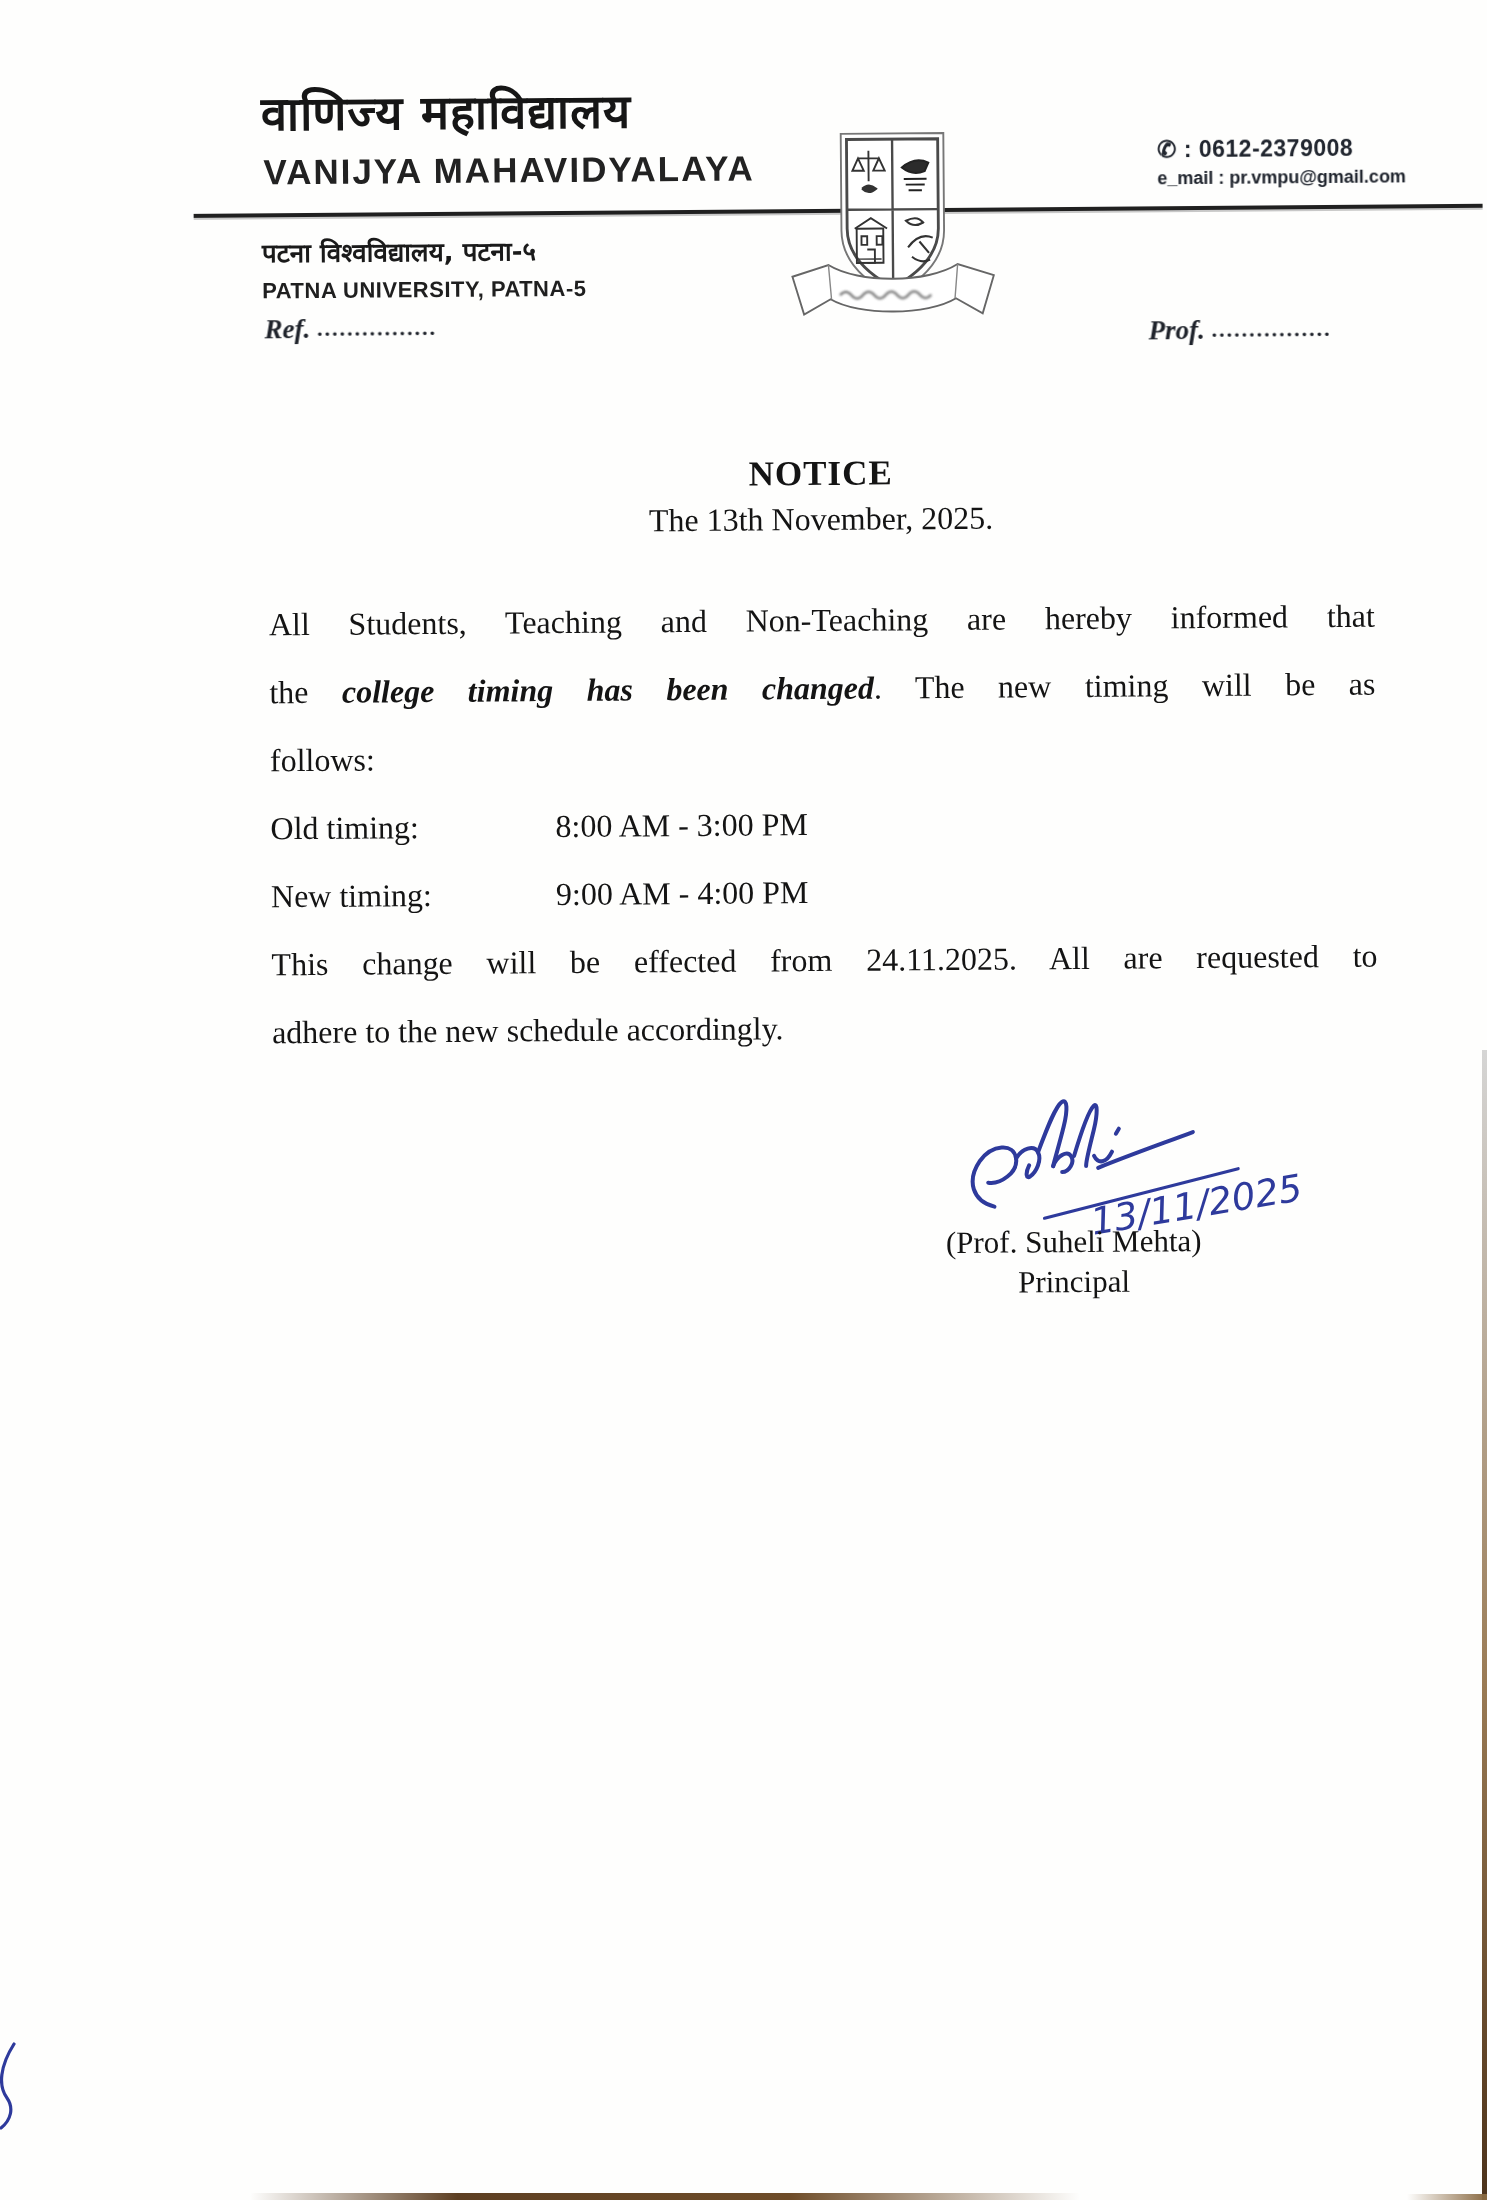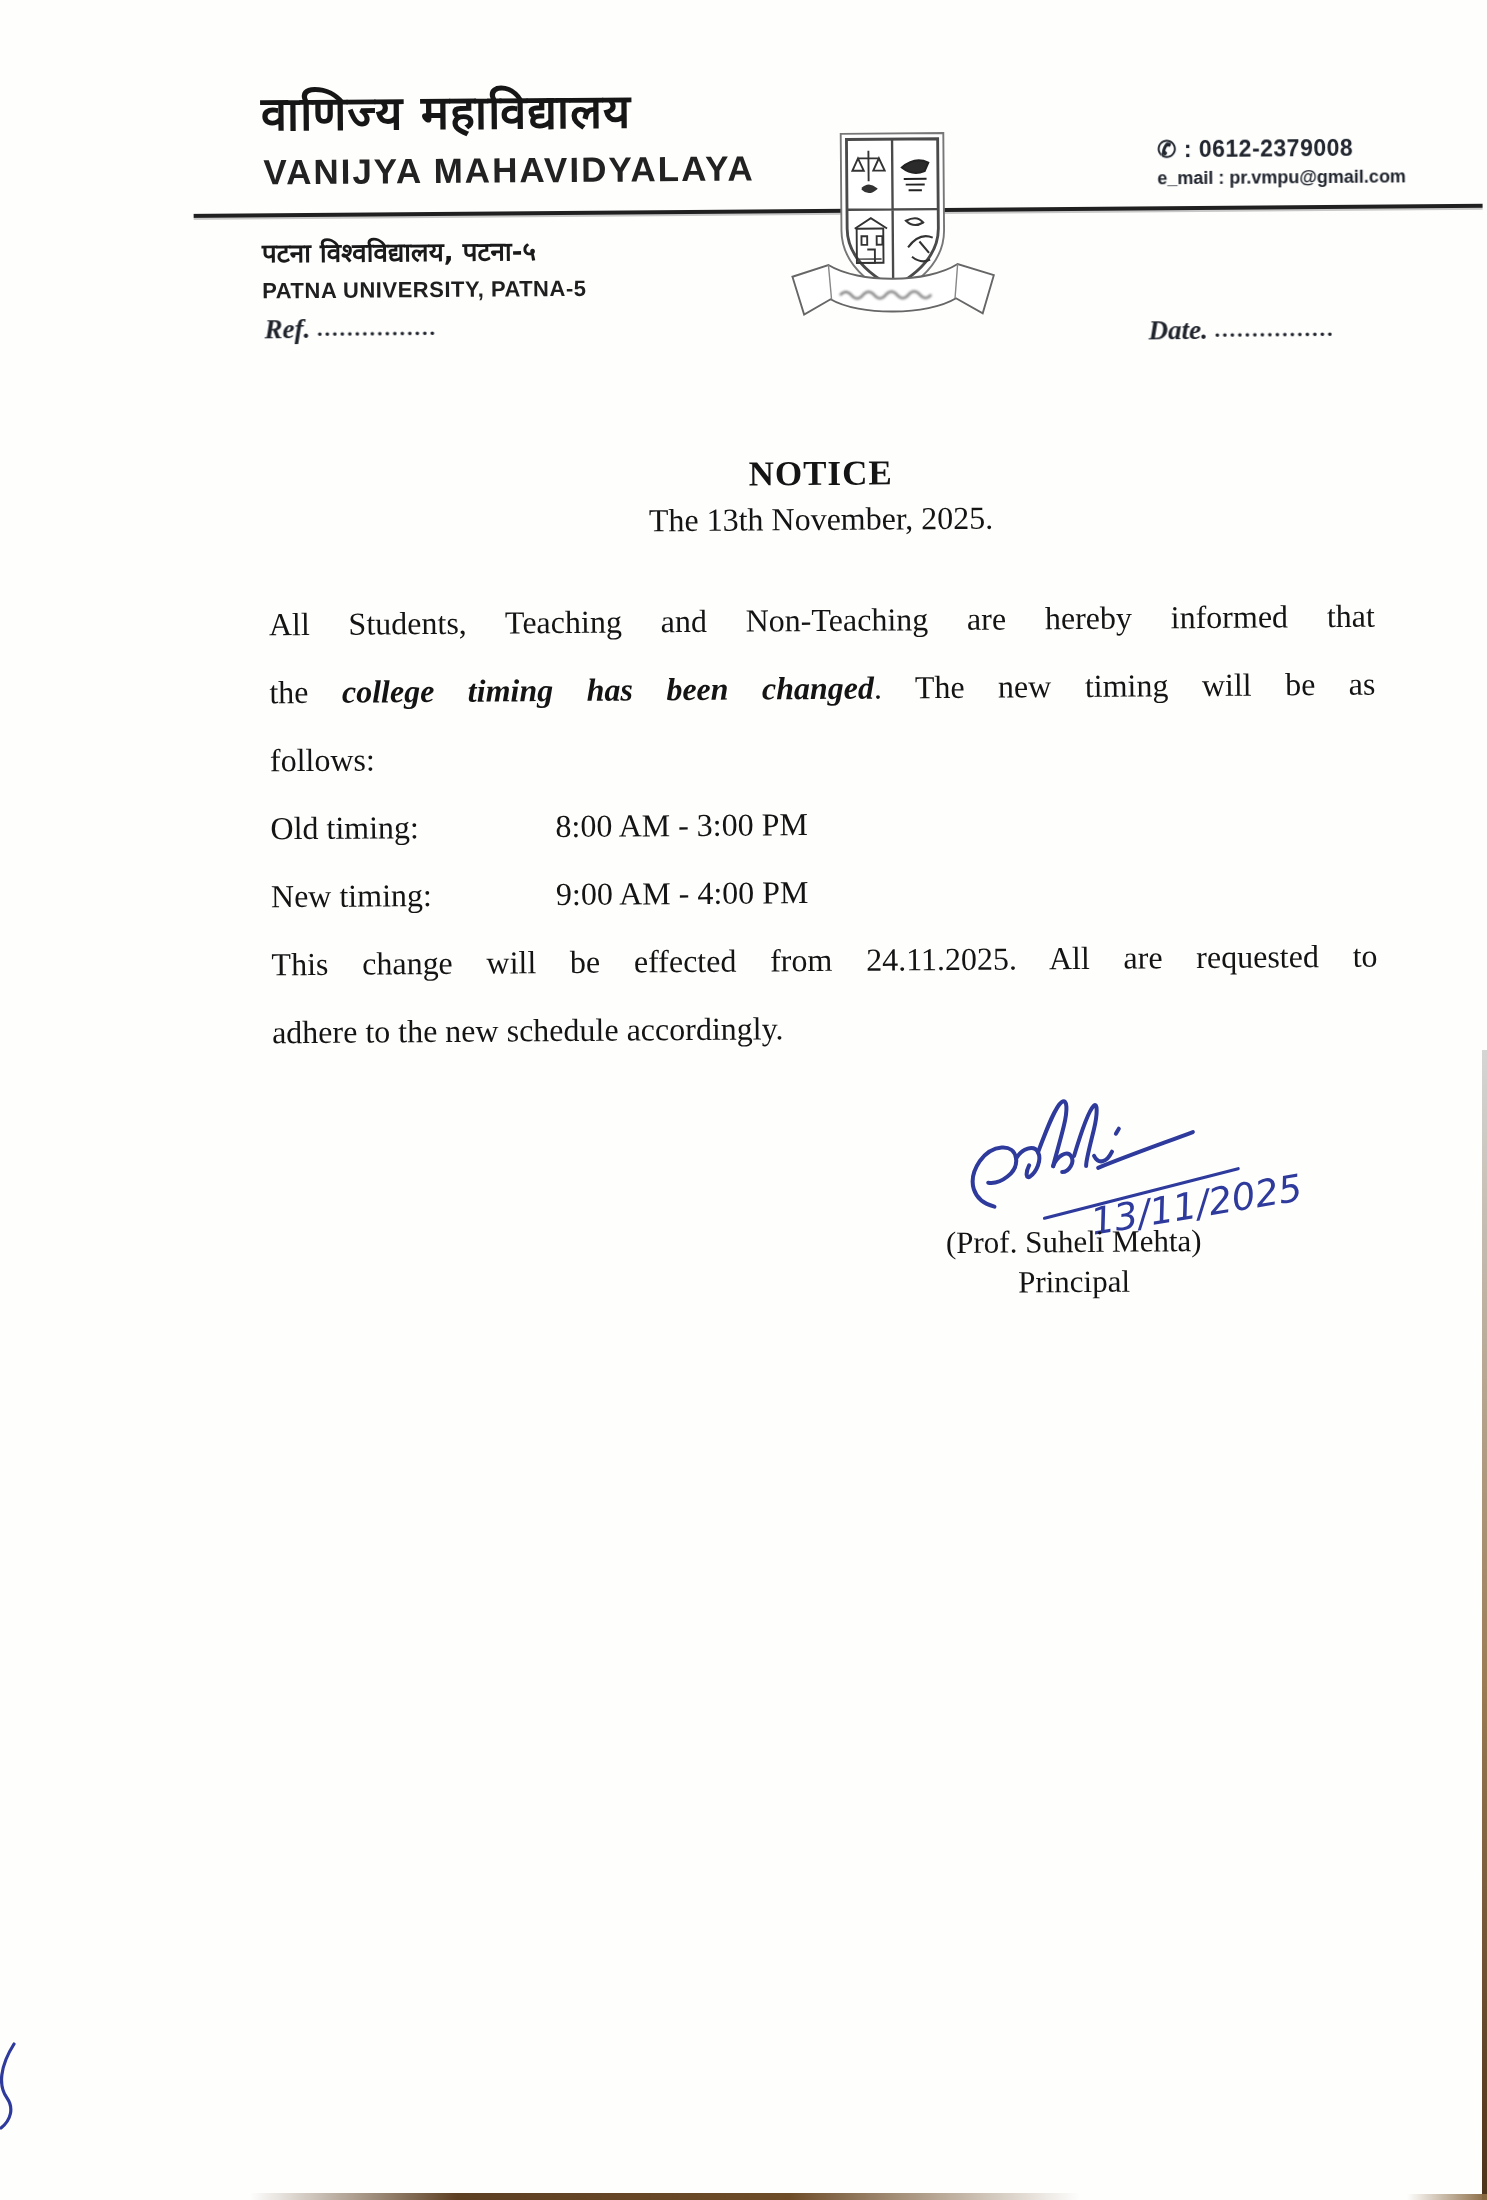--- a/index.html
+++ b/index.html
@@ -118,21 +118,21 @@
 
         <path d="M64,174 q6,-7 12,0 t12,0 t12,0 t12,0 t12,0 t12,0 t12,0 t12,0" stroke="#555" stroke-width="2.4" fill="none" opacity="0.8" style="filter:blur(1px)"></path>
       </svg>
     </div>
 
     <div class="refdate ref">
       <span>Ref.</span>
       <span class="dots">................</span>
     </div>
     <div class="refdate datefield">
-      <span>Date.</span>
+      <span>Prof.</span>
       <span class="dots">................</span>
     </div>
 
     <div class="doc">
       <div class="title">NOTICE</div>
       <div class="dateline">The 13th November, 2025.</div>
 
       <div class="bodylines">
         <div class="line jl">All Students, Teaching and Non-Teaching are hereby informed that</div>
         <div class="line jl"><span>the </span><span class="em">college timing has been changed</span><span>. The new timing will be as</span></div>

